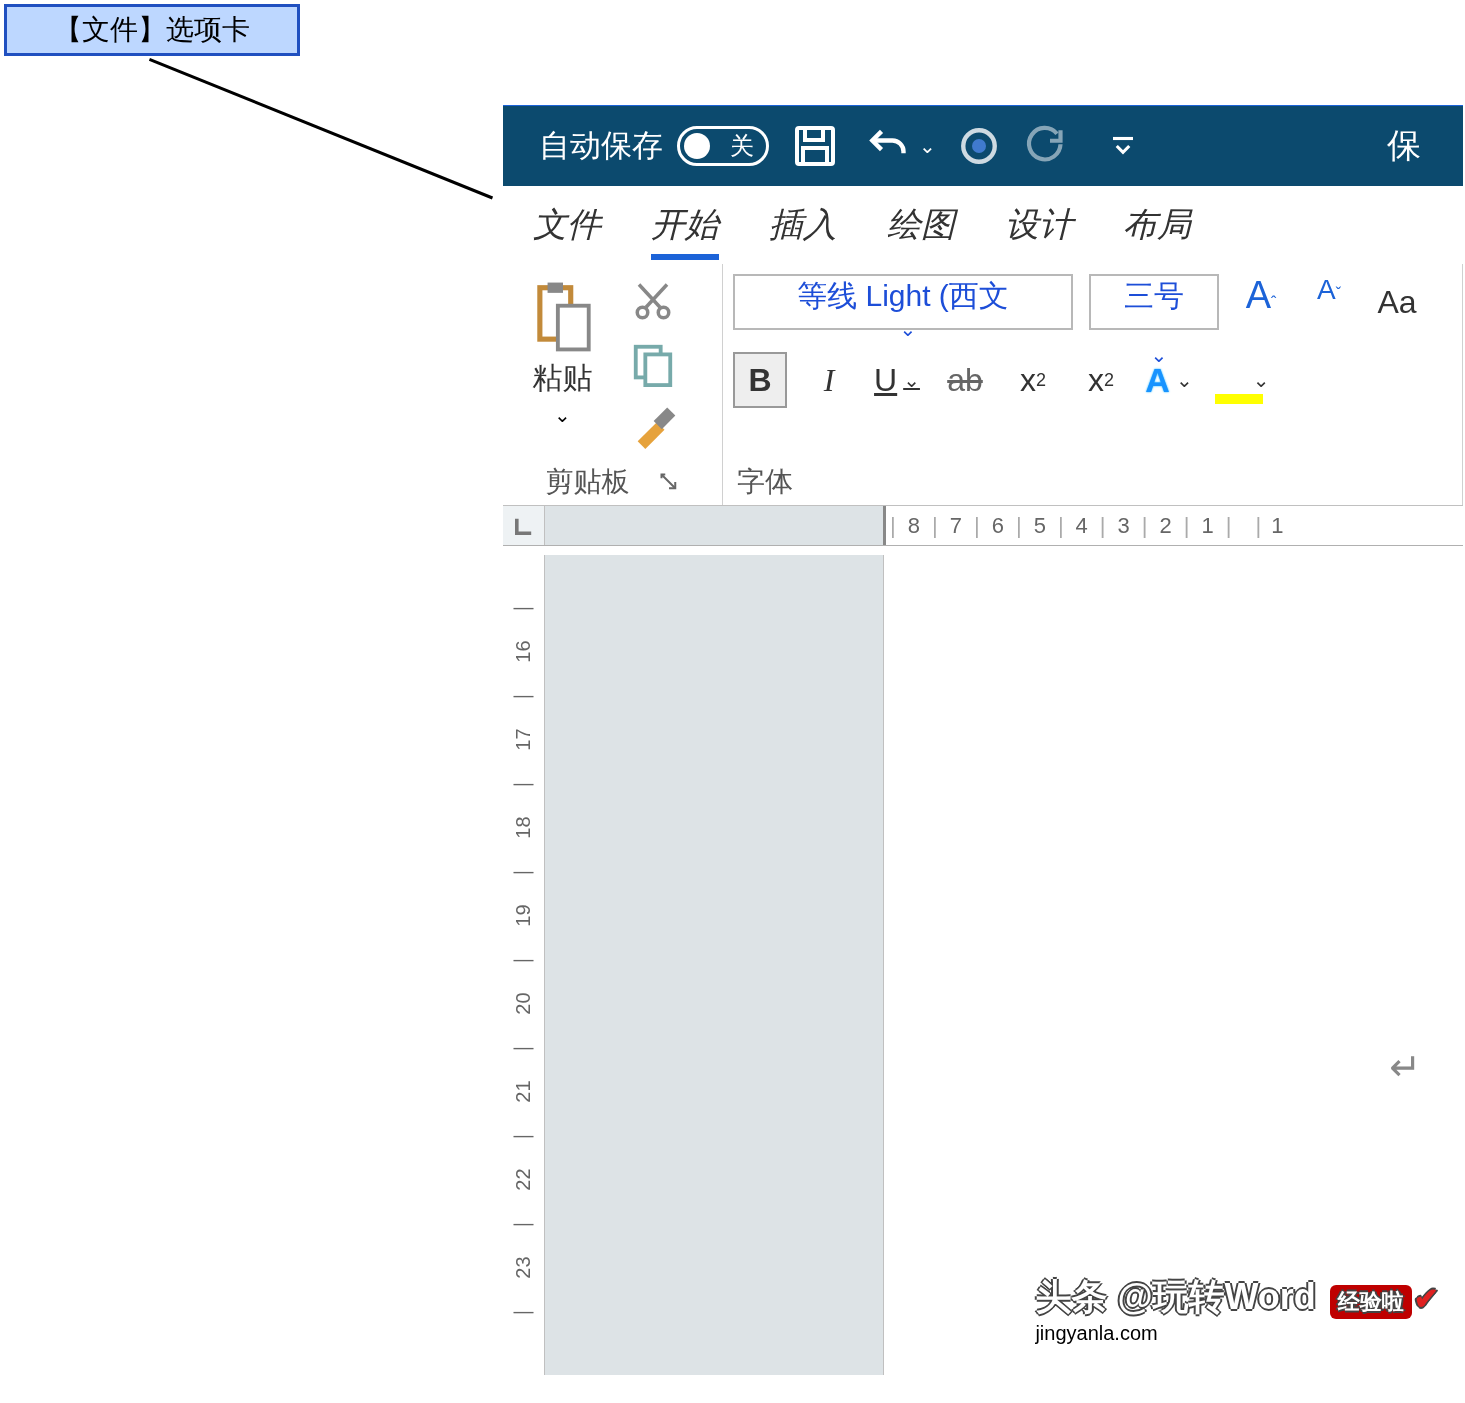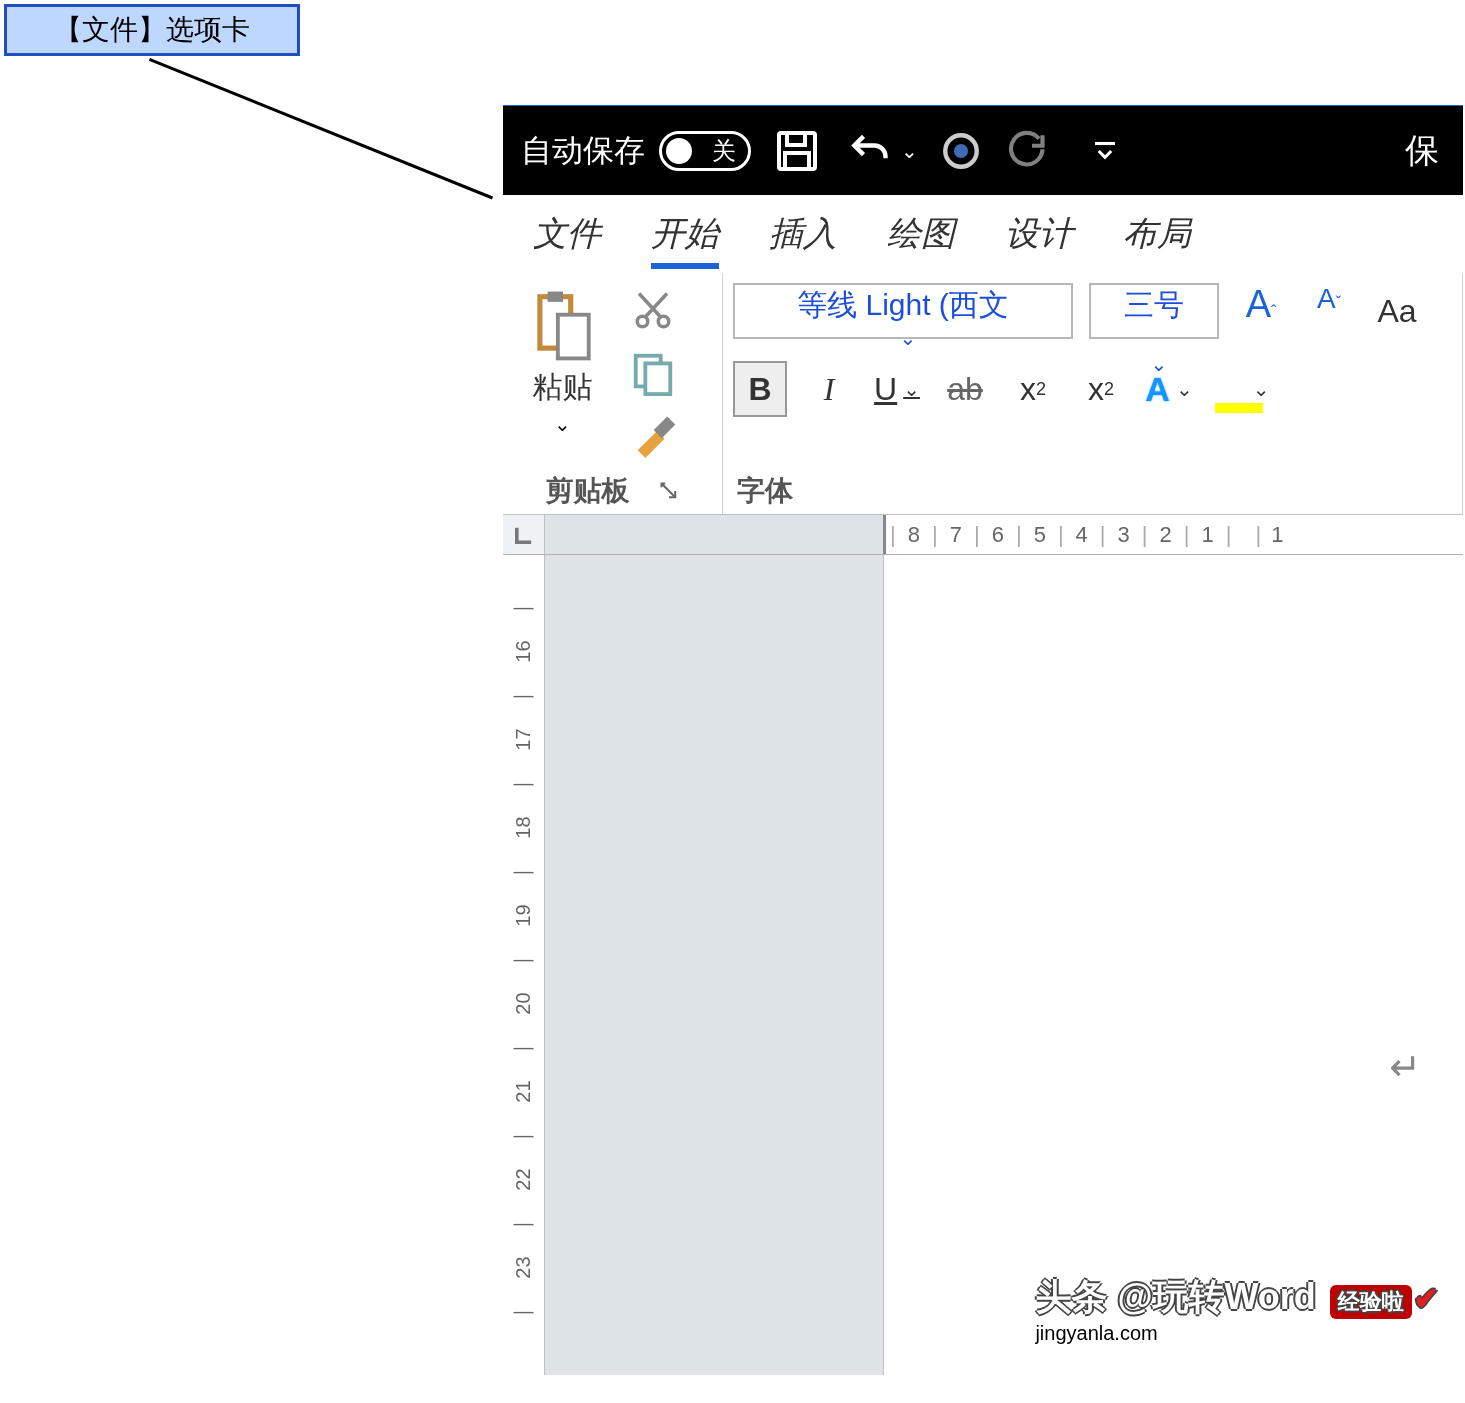--- a/index.html
+++ b/index.html
@@ -44,25 +44,25 @@
     top: 105px;
     left: 503px;
     width: 960px;
     height: 1270px;
     background: #fff;
     border-top: 1px solid #1c63d8;
   }
 
   
   .title-bar {
-    height: 89px;
-    background: #000000;
-    display: flex;
-    align-items: center;
-    padding: 0 18px;
+    height: 80px;
+    background: #0c4a6e;
+    display: flex;
+    align-items: center;
+    padding: 0 36px;
     gap: 22px;
     color: #fff;
   }
   .autosave {
     display: flex;
     align-items: center;
     gap: 14px;
     font-size: 31px;
   }
   .toggle {
@@ -137,21 +137,20 @@
   .group-body { flex: 1; display: flex; padding: 8px 12px 0 12px; }
   .group-label {
     height: 46px;
     display: flex;
     align-items: center;
     justify-content: center;
     gap: 28px;
     font-size: 28px;
     color: #555;
     padding: 0 14px;
-    font-weight: bold;
   }
   .launcher {
     font-size: 20px;
     color: #666;
     width: 22px;
     height: 22px;
     display: inline-flex;
     align-items: center;
     justify-content: center;
   }

